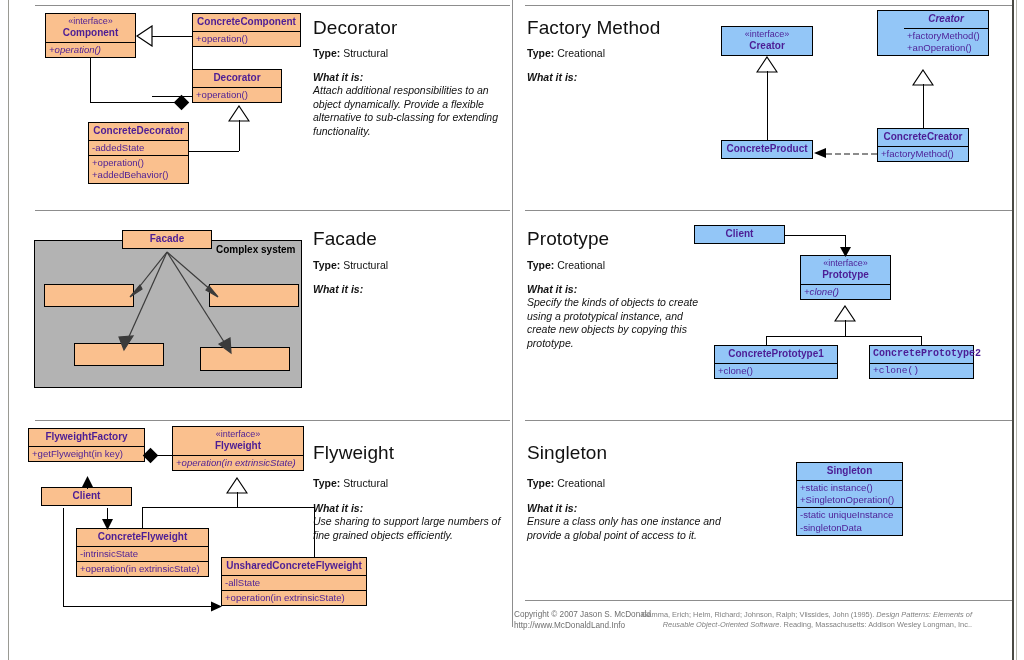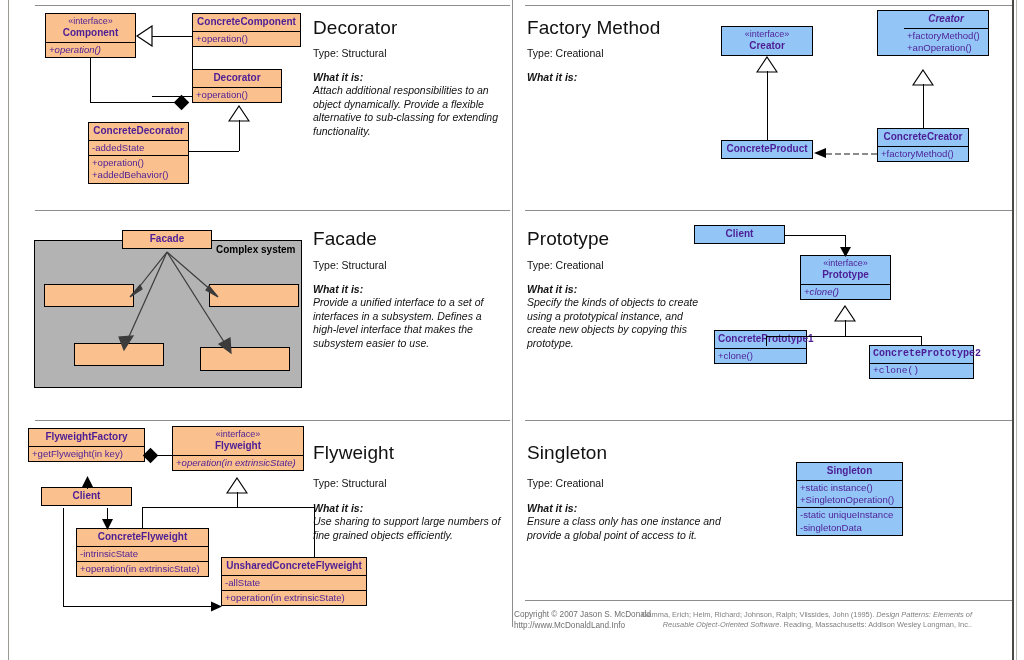--- a/index.html
+++ b/index.html
@@ -31,21 +31,21 @@
     color:#111;
     letter-spacing:.1px;
     white-space:nowrap;
   }
   .ptype{
     position:absolute;
     font-size:10.5px;
     color:#111;
     white-space:nowrap;
   }
-  .ptype b{font-weight:normal;}
+  .ptype b{font-weight:bold;}
   .pwhat{
     position:absolute;
     font-size:10.5px;
     color:#111;
     line-height:13.4px;
     font-style:italic;
   }
   .pwhat b{font-weight:bold;display:block;}
 
   
@@ -297,21 +297,20 @@
   </div>
 
   <div class="panel">
     <div class="ptitle" style="left:313px;top:228px;">Facade</div>
     <div class="ptype" style="left:313px;top:259px;">
       <b>Type:</b>
       <span>Structural</span>
     </div>
     <div class="pwhat" style="left:313px;top:283px;width:192px;">
       <b>What it is:</b>
-      <span>Provide a unified interface to a set of interfaces in a subsystem. Defines a high-level interface that makes the subsystem easier to use.</span>
     </div>
 
     <div class="greybox" style="left:34px;top:240px;width:268px;height:148px;"></div>
     <div class="greylabel" style="left:216px;top:244px;">Complex system</div>
 
     <div class="cls" style="left:122px;top:230px;width:90px;">
       <div class="sec hd">
         <span>Facade</span>
       </div>
     </div>
@@ -355,21 +354,21 @@
     <div class="cls blue" style="left:800px;top:255px;width:91px;">
       <div class="sec hd">
         <span class="iface">«interface»</span>
         <span>Prototype</span>
       </div>
       <div class="sec">
         <div class="row ital">+clone()</div>
       </div>
     </div>
 
-    <div class="cls blue" style="left:714px;top:330px;width:93px;">
+    <div class="cls blue" style="left:714px;top:345px;width:124px;">
       <div class="sec hd">
         <span>ConcretePrototype1</span>
       </div>
       <div class="sec">
         <div class="row">+clone()</div>
       </div>
     </div>
 
     <div class="cls blue" style="left:869px;top:345px;width:105px;font-family:Liberation Mono, monospace;">
       <div class="sec hd">

